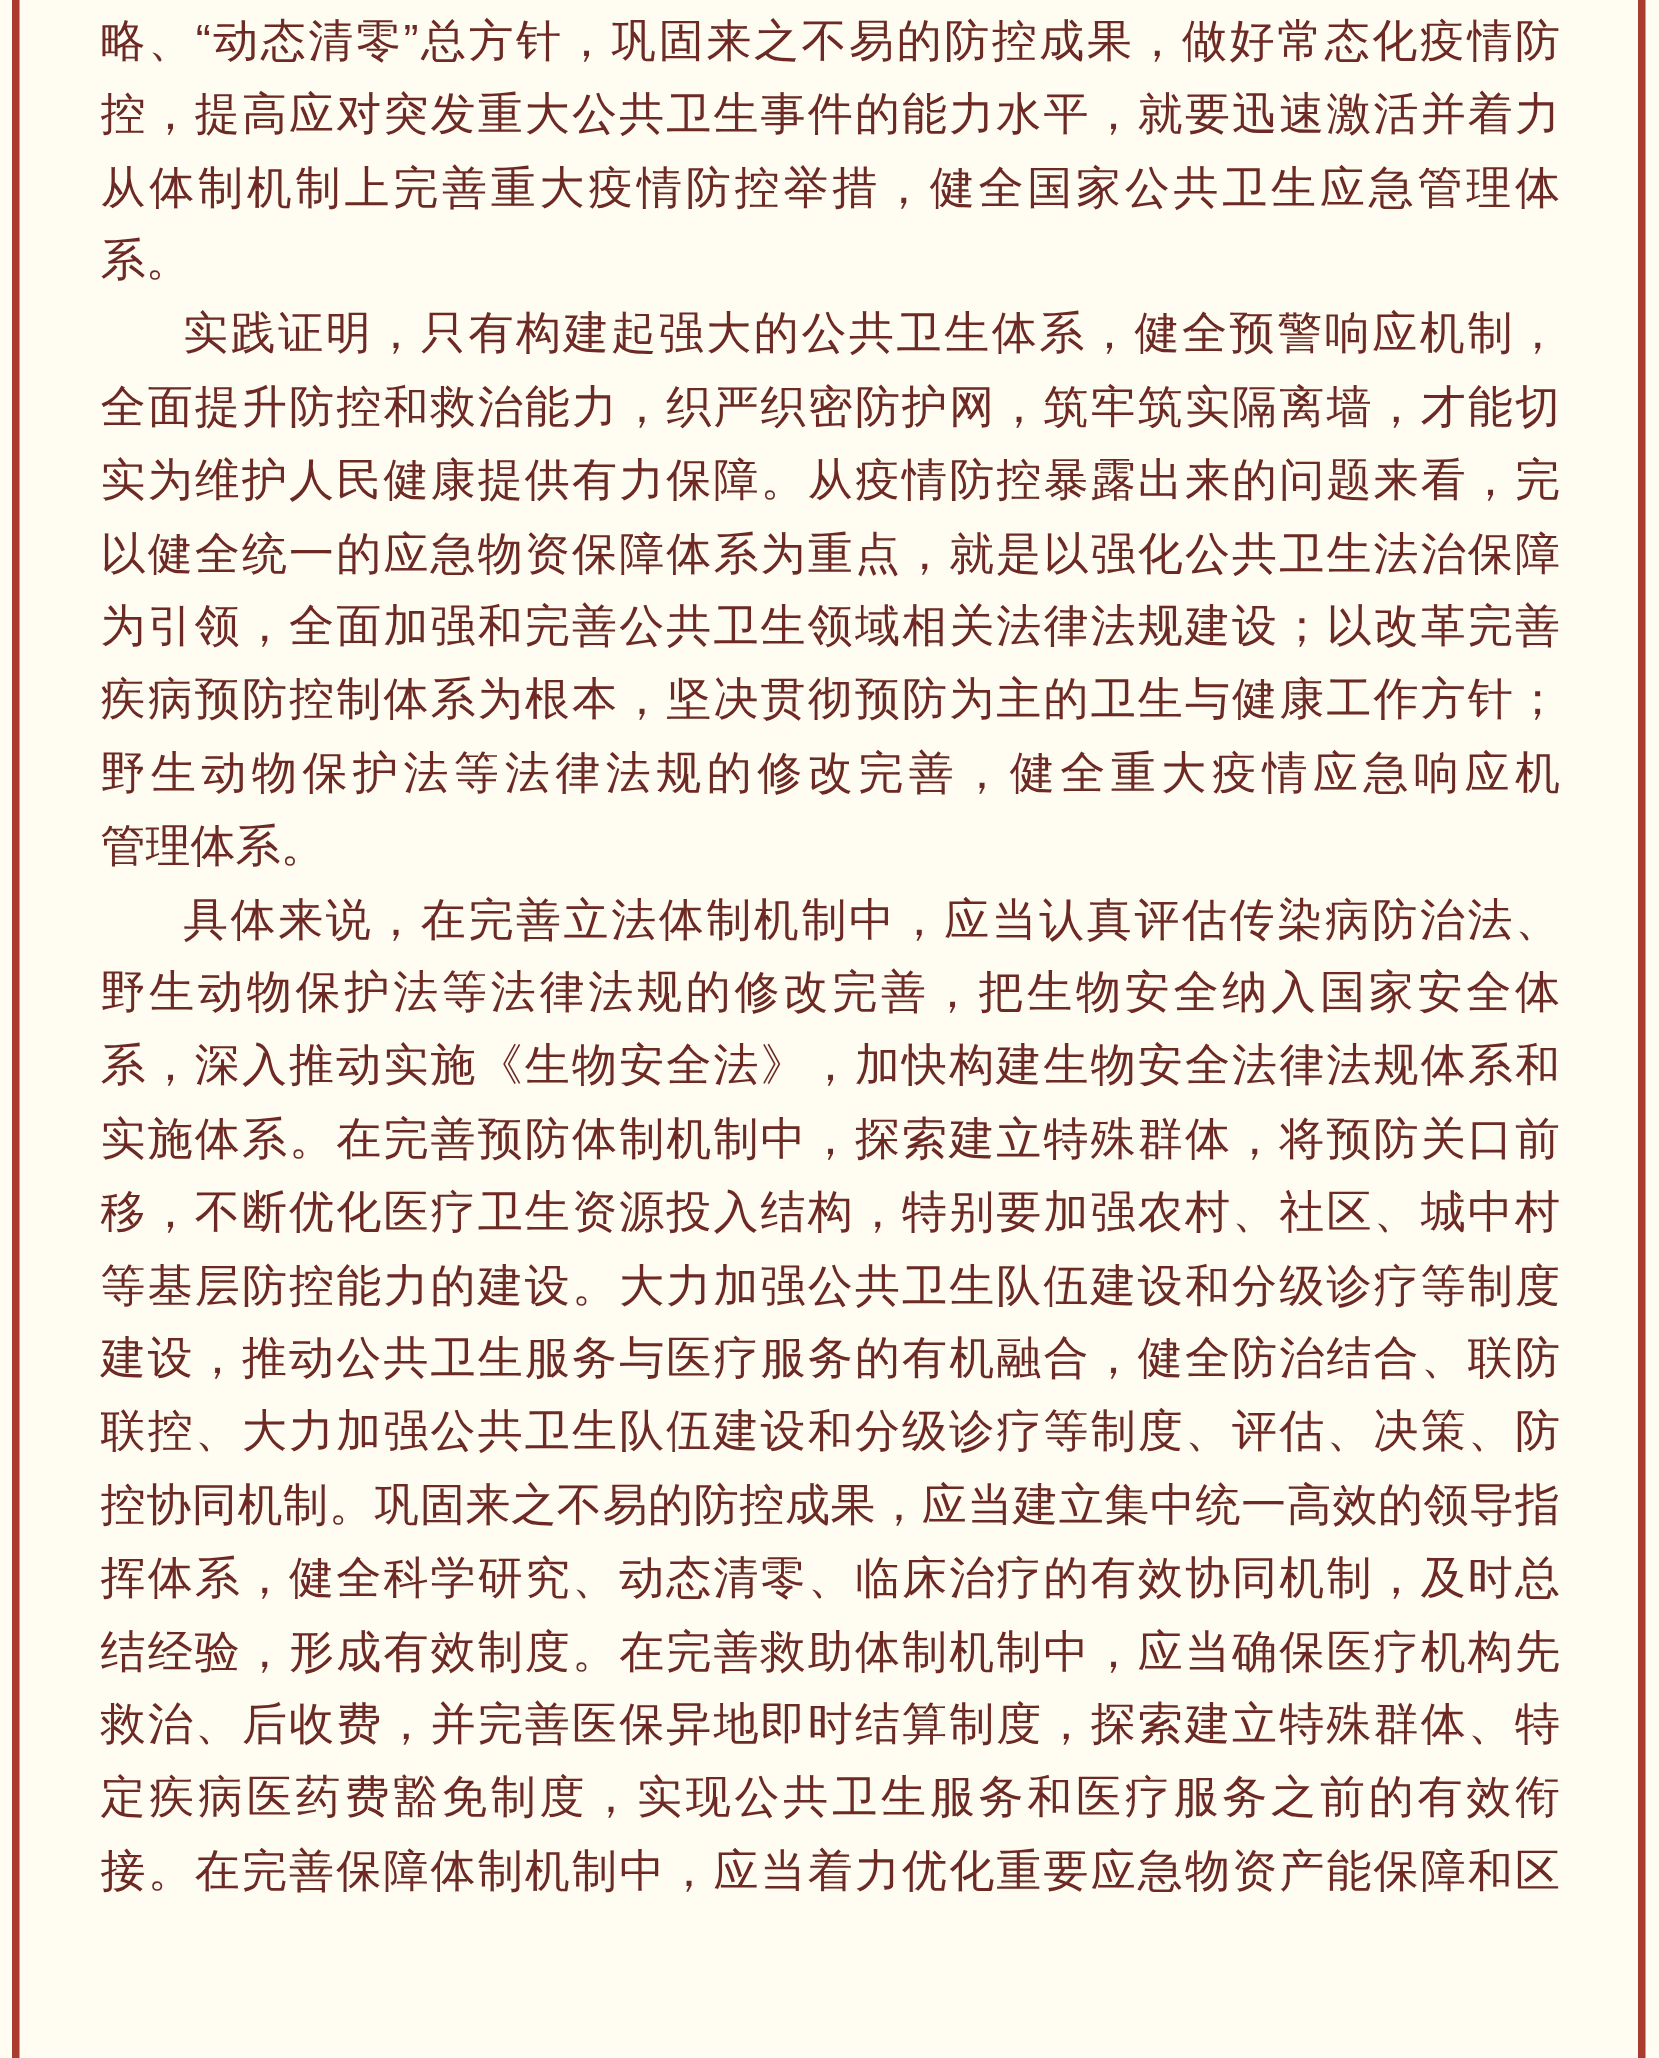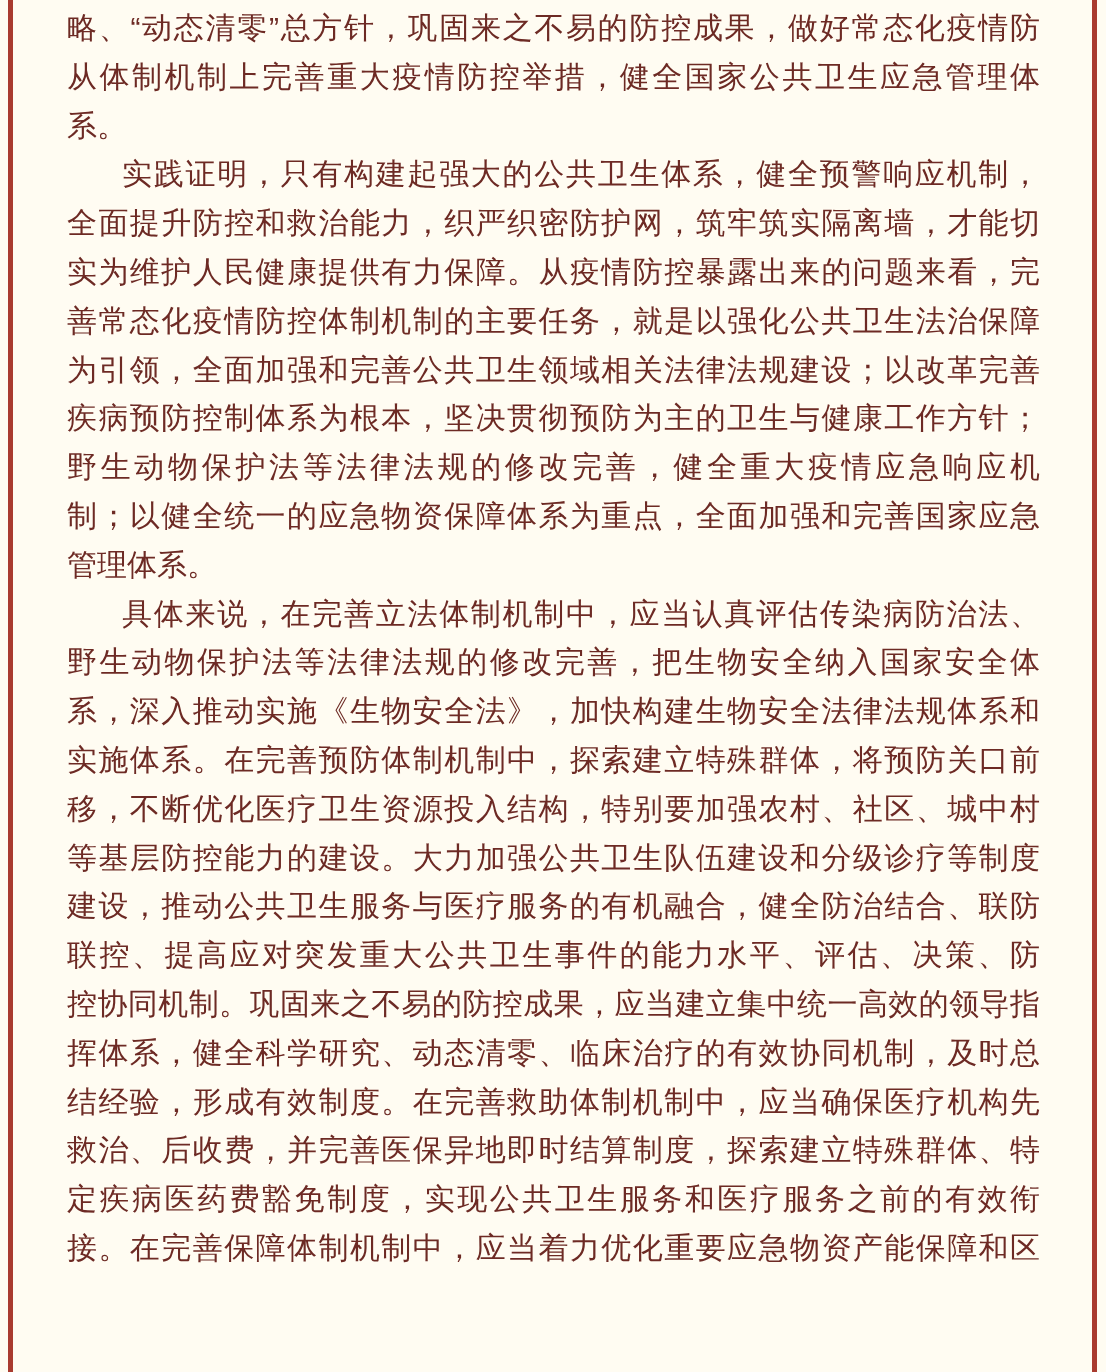--- a/index.html
+++ b/index.html
@@ -58,43 +58,43 @@
 </style>
 </head>
 <body>
 
 <div class="page">
   <div class="rule rule-left"></div>
   <div class="rule rule-right"></div>
   <div class="article" id="article-body">
       <div>
         <div class="line">略、“动态清零”总方针，巩固来之不易的防控成果，做好常态化疫情防</div>
+        <div class="line">控，提高应对突发重大公共卫生事件的能力水平，就要迅速激活并着力</div>
         <div class="line">从体制机制上完善重大疫情防控举措，健全国家公共卫生应急管理体</div>
         <div class="line short">系。</div>
       </div>
       <div>
         <div class="line indent">实践证明，只有构建起强大的公共卫生体系，健全预警响应机制，</div>
         <div class="line">全面提升防控和救治能力，织严织密防护网，筑牢筑实隔离墙，才能切</div>
         <div class="line">实为维护人民健康提供有力保障。从疫情防控暴露出来的问题来看，完</div>
-        <div class="line">善常态化疫情防控体制机制的主要任务，就是以强化公共卫生法治保障</div>
+        <div class="line">以健全统一的应急物资保障体系为重点，就是以强化公共卫生法治保障</div>
         <div class="line">为引领，全面加强和完善公共卫生领域相关法律法规建设；以改革完善</div>
         <div class="line">疾病预防控制体系为根本，坚决贯彻预防为主的卫生与健康工作方针；</div>
         <div class="line">野生动物保护法等法律法规的修改完善，健全重大疫情应急响应机</div>
-        <div class="line">制；以健全统一的应急物资保障体系为重点，全面加强和完善国家应急</div>
         <div class="line short">管理体系。</div>
       </div>
       <div>
         <div class="line indent">具体来说，在完善立法体制机制中，应当认真评估传染病防治法、</div>
         <div class="line">野生动物保护法等法律法规的修改完善，把生物安全纳入国家安全体</div>
         <div class="line">系，深入推动实施《生物安全法》，加快构建生物安全法律法规体系和</div>
         <div class="line">实施体系。在完善预防体制机制中，探索建立特殊群体，将预防关口前</div>
         <div class="line">移，不断优化医疗卫生资源投入结构，特别要加强农村、社区、城中村</div>
         <div class="line">等基层防控能力的建设。大力加强公共卫生队伍建设和分级诊疗等制度</div>
         <div class="line">建设，推动公共卫生服务与医疗服务的有机融合，健全防治结合、联防</div>
-        <div class="line">联控、提高应对突发重大公共卫生事件的能力水平、评估、决策、防</div>
+        <div class="line">联控、大力加强公共卫生队伍建设和分级诊疗等制度、评估、决策、防</div>
         <div class="line">控协同机制。巩固来之不易的防控成果，应当建立集中统一高效的领导指</div>
         <div class="line">挥体系，健全科学研究、动态清零、临床治疗的有效协同机制，及时总</div>
         <div class="line">结经验，形成有效制度。在完善救助体制机制中，应当确保医疗机构先</div>
         <div class="line">救治、后收费，并完善医保异地即时结算制度，探索建立特殊群体、特</div>
         <div class="line">定疾病医药费豁免制度，实现公共卫生服务和医疗服务之前的有效衔</div>
         <div class="line">接。在完善保障体制机制中，应当着力优化重要应急物资产能保障和区</div>
       </div>
     </div>
 </div>
 

